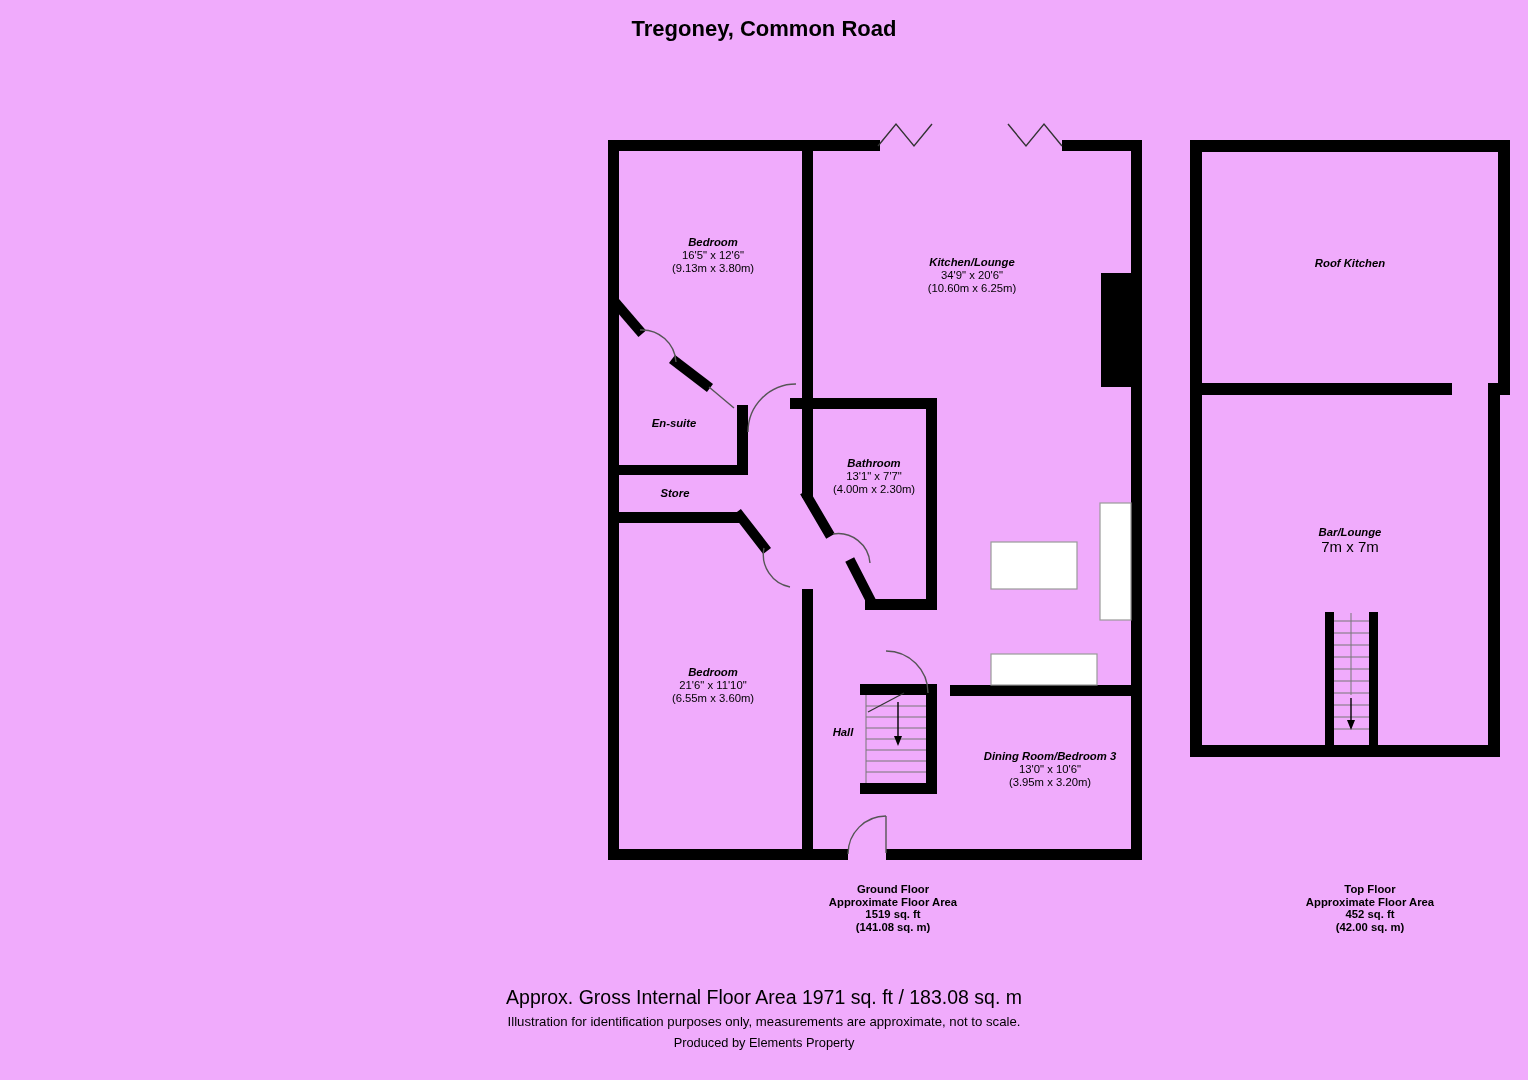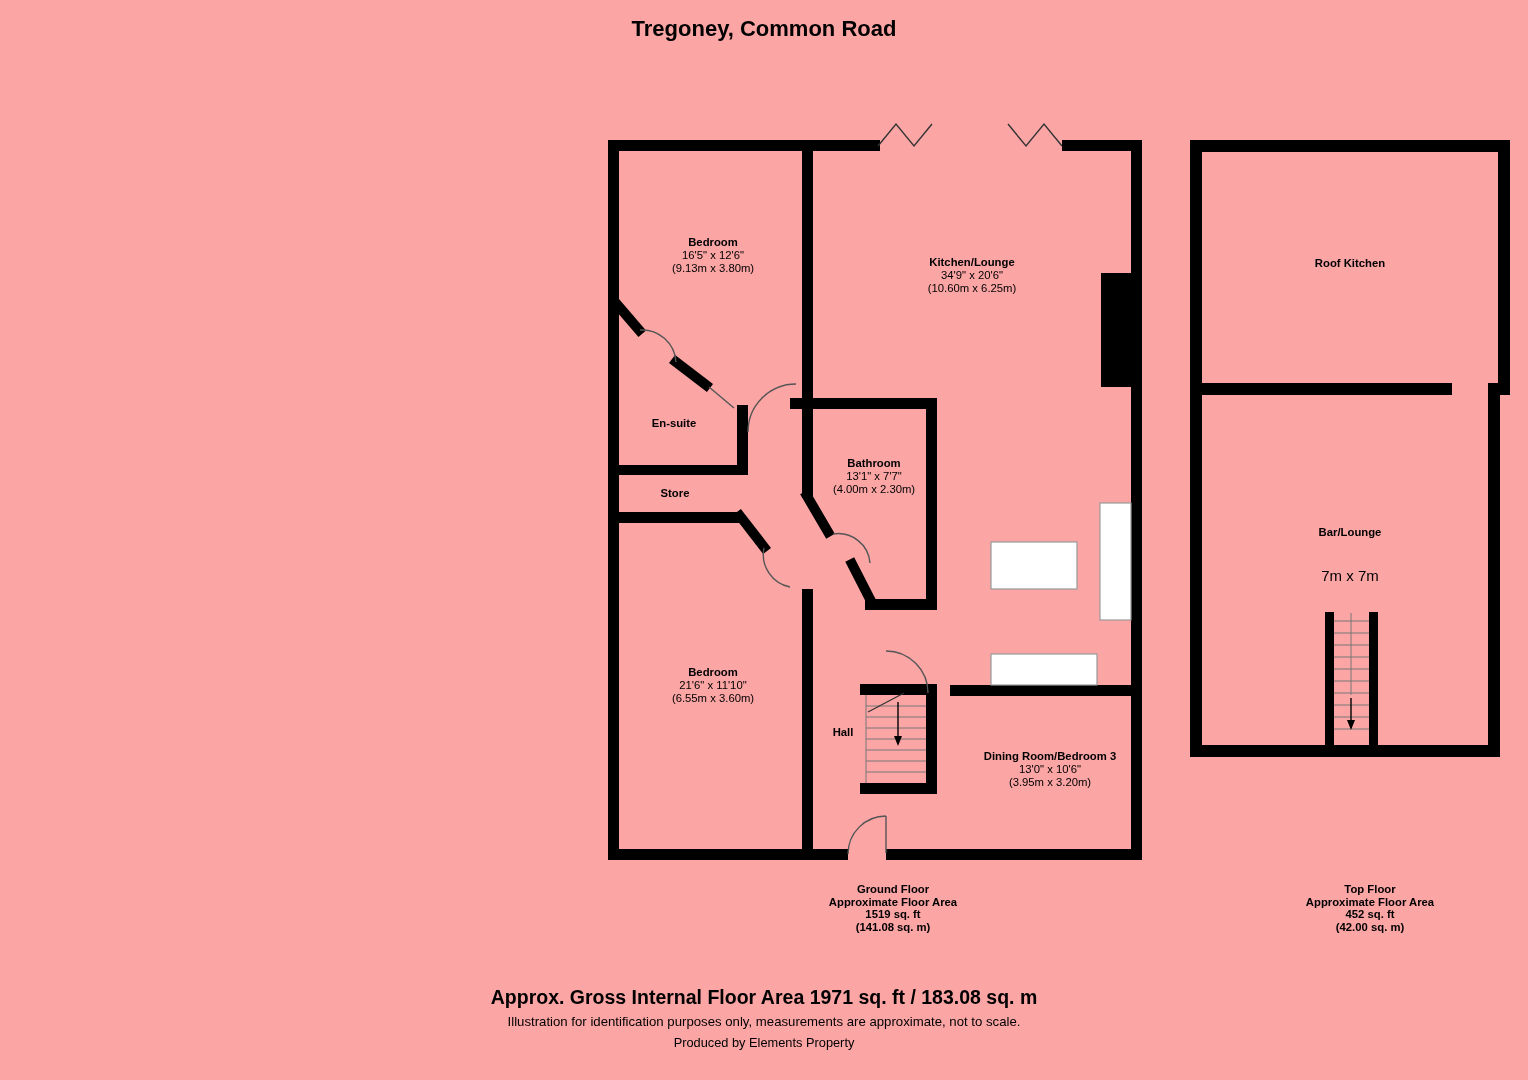--- a/index.html
+++ b/index.html
@@ -1,43 +1,43 @@
 <!DOCTYPE html>
 <html><head>
 <meta charset="utf-8">
 <style>
   html,body{margin:0;padding:0;background:#ffffff;}
   .page{
     position:relative;
     width:1528px;height:1080px;
-    background:#fca5a5;
+    background:#f0abfc;
     font-family:"Liberation Sans", sans-serif;
     color:#000;
     overflow:hidden;
   }
   .page-title{
     position:absolute;left:764px;top:16px;transform:translateX(-50%);
     font-size:22px;font-weight:bold;white-space:nowrap;
   }
   svg{position:absolute;left:0;top:0;}
   .lbl{
     position:absolute;transform:translateX(-50%);
     text-align:center;font-size:11.3px;line-height:13px;white-space:nowrap;
   }
-  .lbl .name{font-weight:bold;}
-  .lbl .big{font-size:15px;line-height:16px;margin-top:29px;}
+  .lbl .name{font-weight:bold;font-style:italic;}
+  .lbl .big{font-size:15px;line-height:16px;}
   .caption{
     position:absolute;transform:translateX(-50%);
     text-align:center;font-size:11.3px;line-height:12.5px;font-weight:bold;white-space:nowrap;margin-left:20px;
   }
   .footer-line{
     position:absolute;transform:translateX(-50%);
     text-align:center;white-space:nowrap;
   }
-  .footer-summary{font-size:19.5px;font-weight:bold;}
+  .footer-summary{font-size:19.5px;font-weight:normal;}
   .footer-disclaimer{font-size:13.2px;}
   .footer-credit{font-size:12.8px;}
 </style>
 </head>
 <body>
 
 <div class="page">
 
   <div class="page-title">Tregoney, Common Road</div>
 

